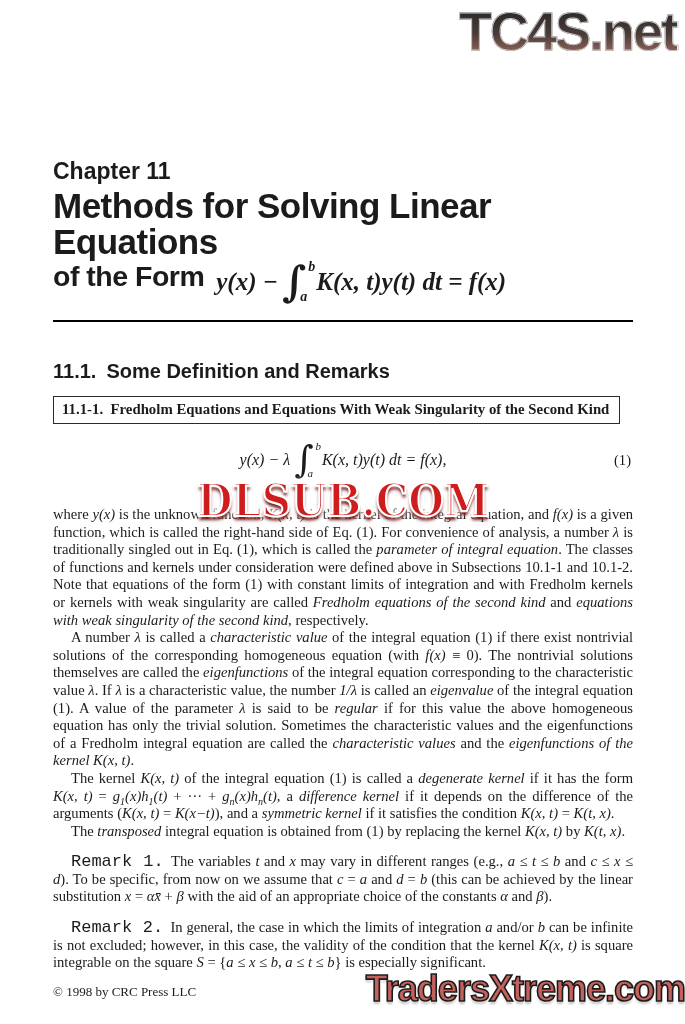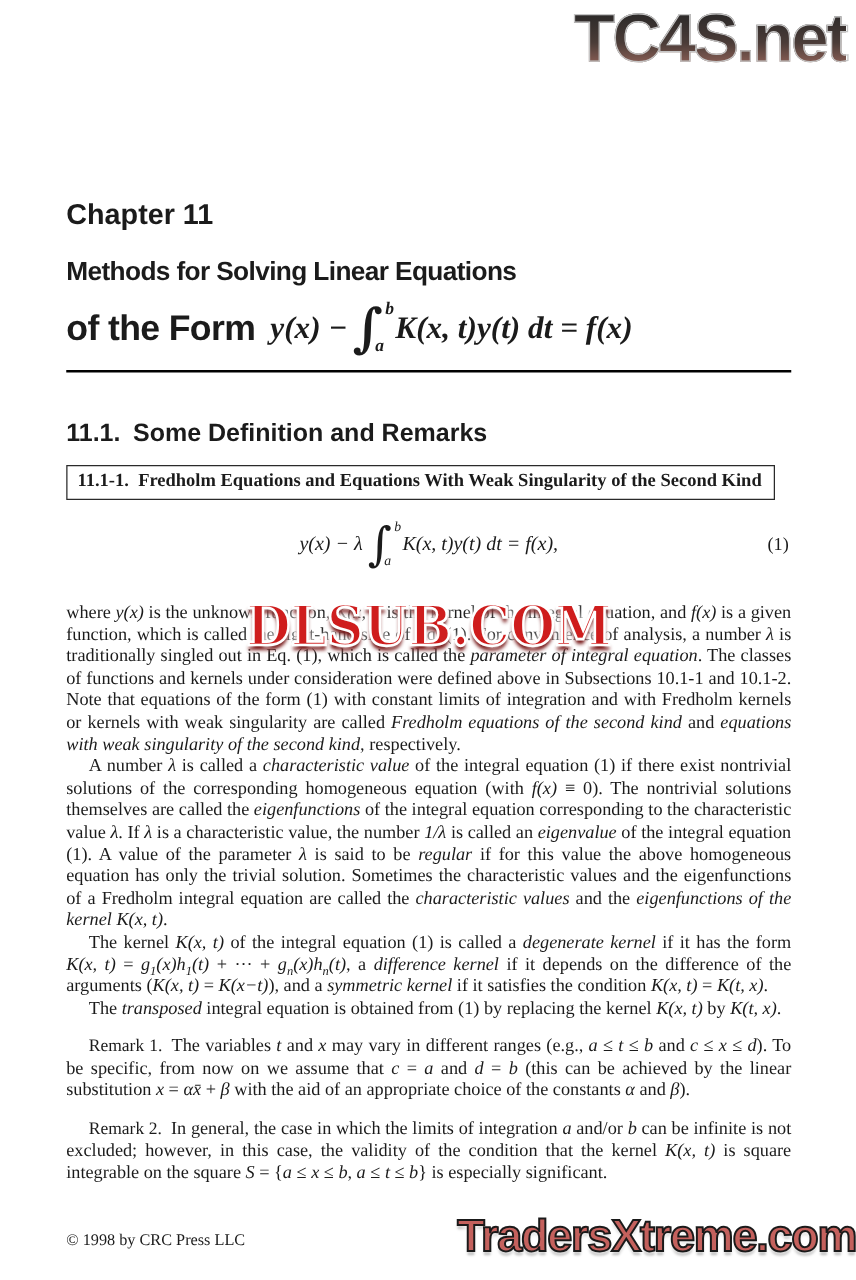--- a/index.html
+++ b/index.html
@@ -29,22 +29,22 @@
   .wm-bottom{
     position:absolute;right:0;top:968px;z-index:3;
     font-family:"Liberation Sans","DejaVu Sans",sans-serif;font-weight:bold;
     font-size:36px;letter-spacing:-1px;color:#c4615d;
     -webkit-text-stroke:1.6px #1a1a1a;
     text-shadow:0 0 4px #fff,0 0 6px #fff,0 0 8px #fff,0 3px 2px rgba(0,0,0,.35);
   }
   
   .col{position:absolute;left:53px;top:158px;width:580px;z-index:1;}
   .chapter{font-family:"Liberation Sans",sans-serif;font-weight:bold;font-size:23px;line-height:26px;}
-  .title1{font-family:"Liberation Sans",sans-serif;font-weight:bold;font-size:21px;line-height:36px;margin-top:16px;letter-spacing:-0.5px;}
-  .title2{display:flex;align-items:center;height:54px;font-family:"Liberation Sans",sans-serif;font-weight:bold;font-size:28.5px;letter-spacing:-0.5px;}
+  .title1{font-family:"Liberation Sans",sans-serif;font-weight:bold;font-size:35px;line-height:36px;margin-top:4px;letter-spacing:-0.5px;}
+  .title2{display:flex;align-items:flex-start;height:54px;font-family:"Liberation Sans",sans-serif;font-weight:bold;font-size:28.5px;letter-spacing:-0.5px;}
   .tmath{font-family:"Liberation Serif","DejaVu Serif",serif;font-weight:bold;font-style:italic;
          font-size:25px;margin-left:12px;display:inline-flex;align-items:center;letter-spacing:0;}
   .rule{border:0;border-top:2.5px solid #000;margin:6px 0 0 0;}
   .sechead{font-family:"Liberation Sans",sans-serif;font-weight:bold;font-size:20px;line-height:23px;margin-top:38px;}
   .boxhead{display:inline-block;border:1.5px solid #2a2a2a;padding:4px 10px 5px 8px;margin-top:13px;
            font-weight:bold;font-size:14.8px;line-height:17px;}
   .intro{margin-top:9px;font-size:14.6px;line-height:17.6px;}
   
   .eqrow{position:relative;margin-top:11px;height:50px;display:flex;align-items:center;justify-content:center;}
   .eq{font-style:italic;font-size:16px;display:inline-flex;align-items:center;}
@@ -57,21 +57,21 @@
   .eq .lims{height:38px;font-size:11px;}
   .tmath .lims{height:44px;font-size:14px;}
   .lims .upper{align-self:flex-start;transform:translateX(2px);}
   .lims .lower{align-self:flex-start;transform:translateX(-6px);}
   
   .para{font-size:14.6px;line-height:17.6px;text-align:justify;text-indent:18px;}
   .para.first{margin-top:21px;}
   .remark{margin-top:13px;}
   .seg-n{}
   .seg-i{font-style:italic;}
-  .seg-sans{font-family:Liberation Serif, serif;font-size:14px;}
+  .seg-sans{font-family:Liberation Mono, monospace;font-size:17px;}
   .seg-sub{vertical-align:sub;font-size:10px;font-style:italic;line-height:0;}
   
   .copyright{position:absolute;left:53px;top:984px;font-size:13px;z-index:1;}
 </style>
 </head>
 <body>
 
 <div class="page">
 
   <div class="wm-top">TC4S.net</div>

